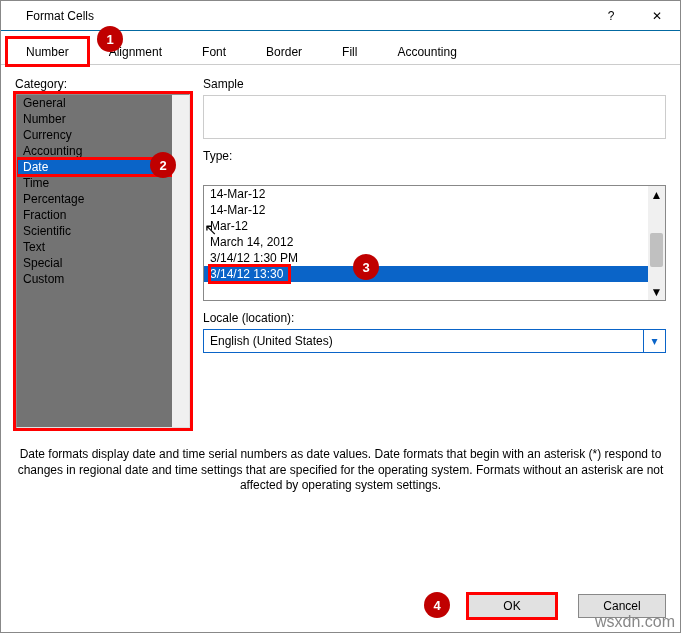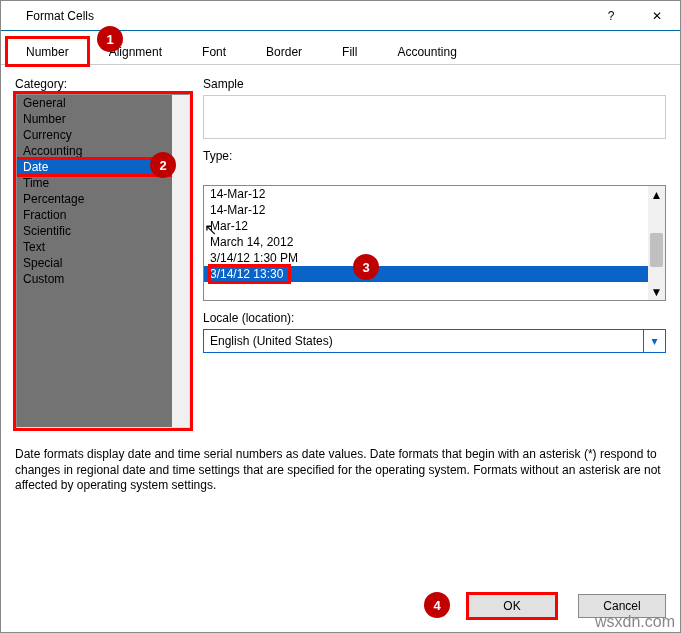--- a/index.html
+++ b/index.html
@@ -26,21 +26,21 @@
     .sample-box { border: 1px solid #ccc; height: 44px; padding: 4px 8px; margin-top: 2px; }
     .type-list { border: 1px solid #888; height: 116px; overflow: hidden; position: relative; margin-top: 20px; }
     .type-list .item { padding: 0 6px; line-height: 16px; white-space: nowrap; }
     .type-list .item.selected { background: #0a64c8; color: #fff; }
     .type-list .scroll { position: absolute; right: 0; top: 0; bottom: 0; width: 17px; background: #f0f0f0; display: flex; flex-direction: column; justify-content: space-between; }
     .type-list .scroll .arrow { height: 17px; display:flex; align-items:center; justify-content:center; background:#f0f0f0; }
     .type-list .scroll .track { flex:1; background:#f0f0f0; position:relative; }
     .type-list .scroll .thumb2 { position:absolute; left:2px; right:2px; top:30px; height:34px; background:#c0c0c0; border-radius:2px; }
     .locale-select { border: 1px solid #0a64c8; height: 24px; margin-top: 2px; display:flex; align-items:center; padding-left:6px; position:relative; }
     .locale-select .dropbtn { position:absolute; right:0; top:0; bottom:0; width:22px; border-left:1px solid #0a64c8; display:flex; align-items:center; justify-content:center; color:#0a64c8; }
-    .desc { margin-top: 18px; line-height: 1.3; color:#000; }
+    .desc { margin-top: 18px; line-height: 1.3; color:#000;text-align:center; }
     .buttons { display:flex; justify-content:flex-end; gap:22px; padding: 0 14px 14px 14px; }
     button.dlg { width: 88px; height: 24px; border: 1px solid #888; background: #e1e1e1; cursor: default; }
 
     
     .hl-red { outline: 3px solid #ff0000; outline-offset: -1px; }
     .badge { position: absolute; width: 26px; height: 26px; border-radius: 50%; background: #c00000; color: #fff; display:flex; align-items:center; justify-content:center; font-weight: bold; font-size: 13px; z-index: 50; }
     .cursor { position:absolute; font-size:16px; pointer-events:none; z-index:60; }
     .watermark { position:absolute; right:6px; bottom:2px; font-size:16px; color:#888; z-index:70; }
   </style>
 </head>

